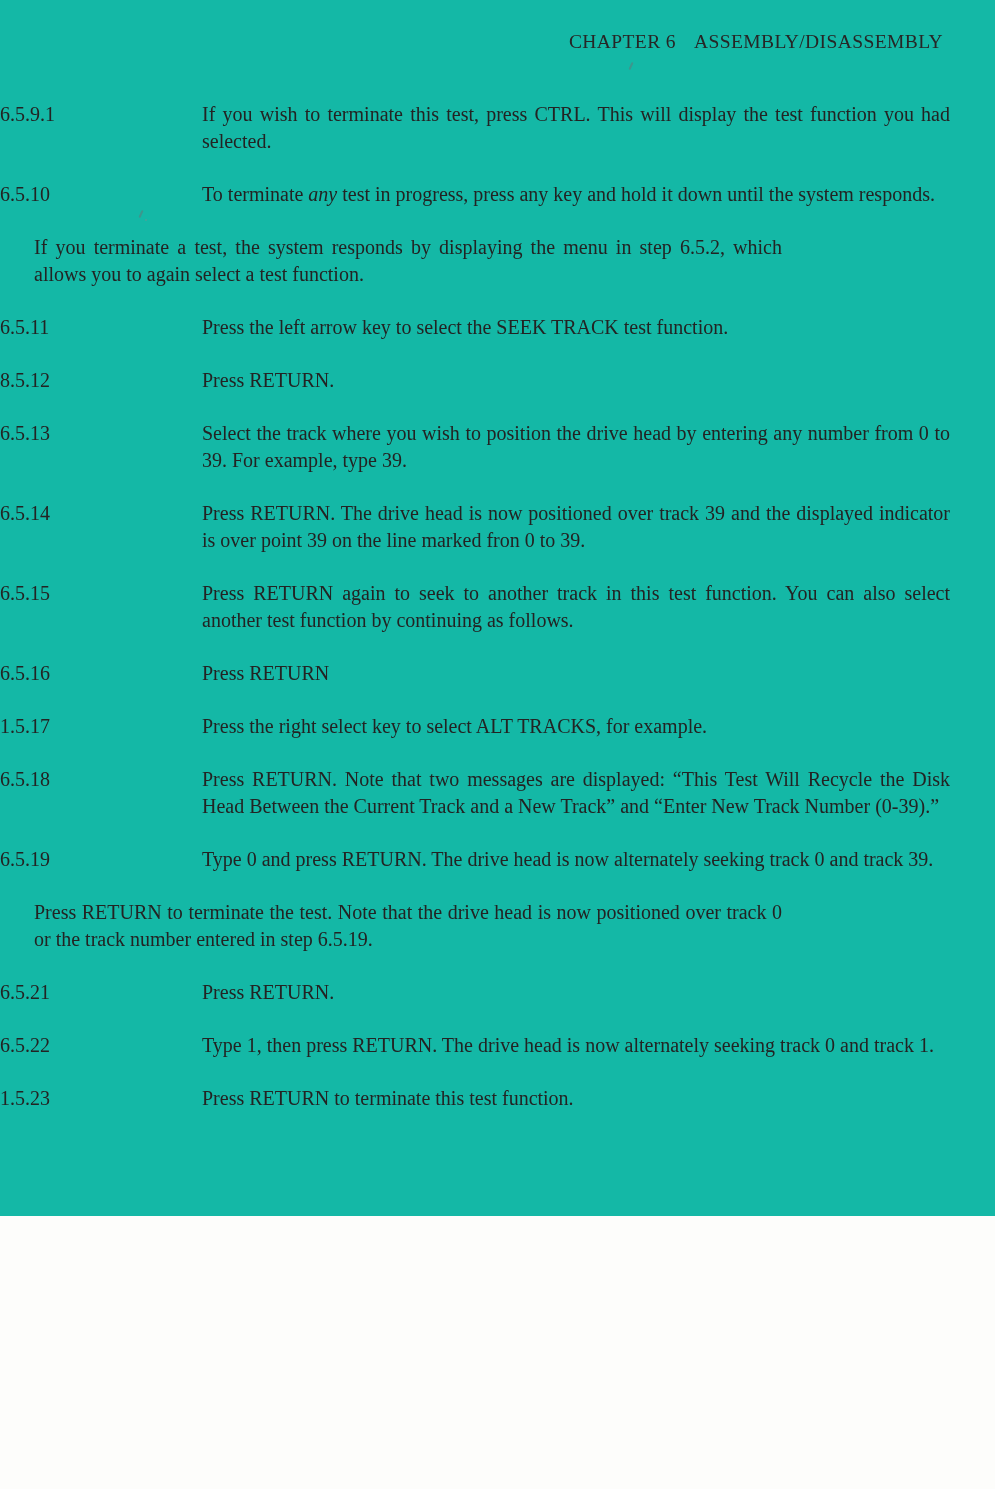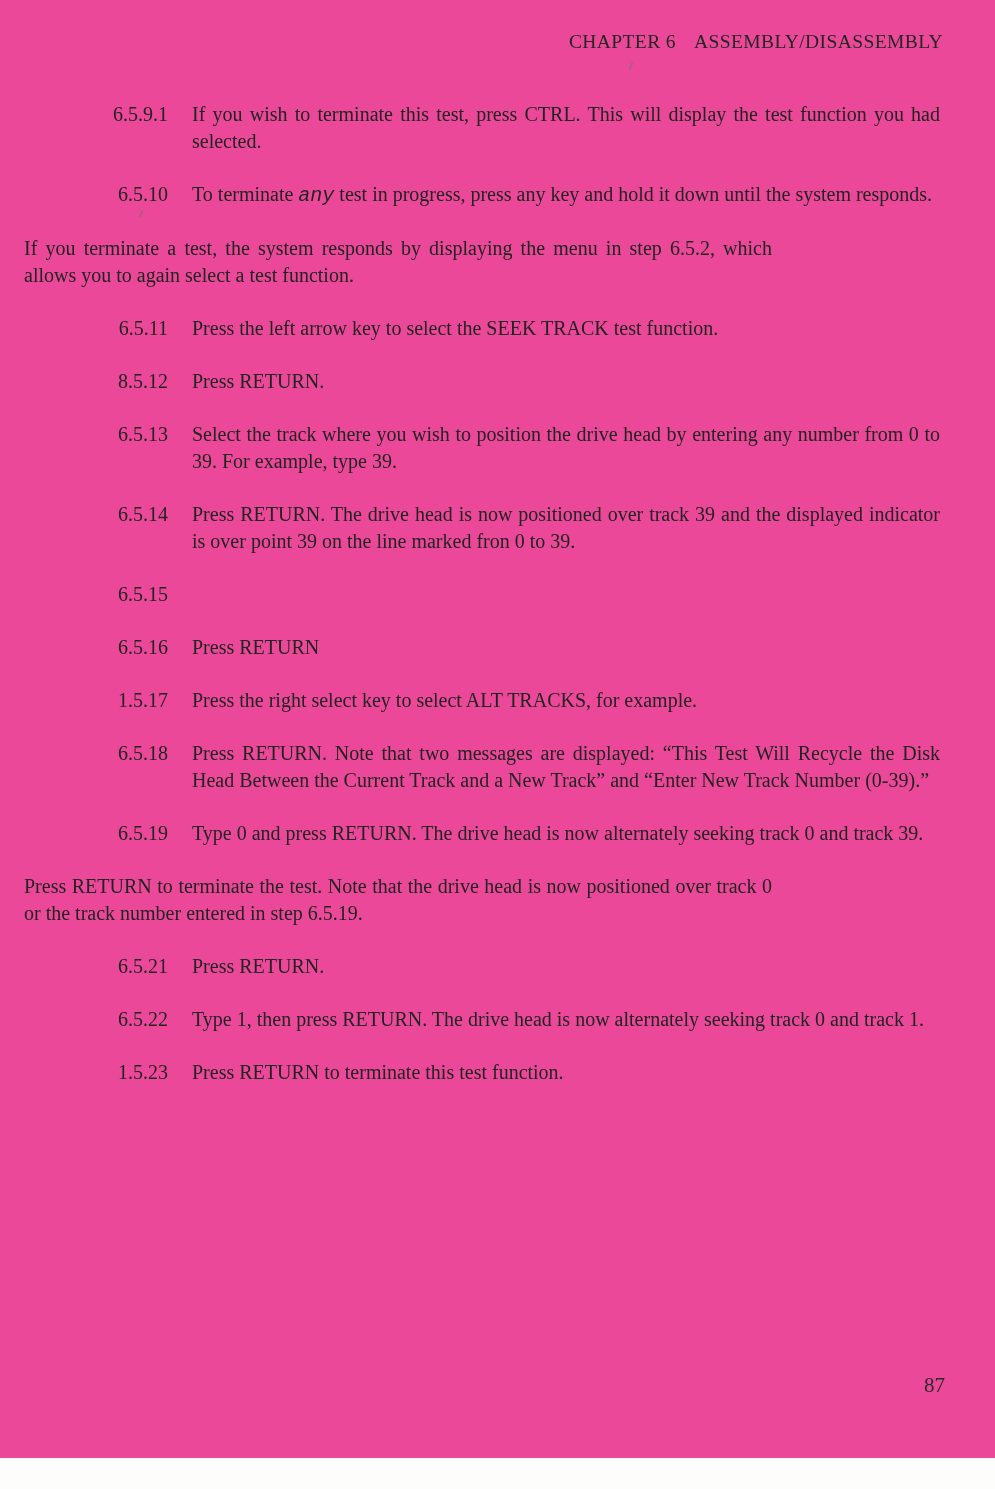--- a/index.html
+++ b/index.html
@@ -3,22 +3,22 @@
 <meta charset="utf-8">
 <style>
   html, body {
     margin: 0;
     padding: 0;
     background: #fdfdfb;
   }
   .page {
     position: relative;
     width: 995px;
-    height: 1458px;
-    background: #ec4899;
+    height: 1216px;
+    background: #14b8a6;
     font-family: "Liberation Serif", "DejaVu Serif", serif;
     color: #232323;
     overflow: hidden;
   }
   
   .header {
     position: absolute;
     top: 31px;
     right: 52px;
     font-size: 19.5px;
@@ -65,33 +65,31 @@
   }
   .step {
     display: flex;
     margin-bottom: 26px;
     font-size: 20px;
     line-height: 27px;
   }
   .step .num {
     flex: none;
     width: 168px;
-    text-align: right;
     white-space: nowrap;
     font-family: Liberation Serif, serif;
   }
   .step .body {
     flex: none;
-    margin-left: 24px;
+    margin-left: 34px;
     width: 748px;
     text-align: justify;
   }
   .step .body em {
     font-style: italic;
-    font-family: Liberation Mono, monospace;
   }
   
   .page-number {
     position: absolute;
     top: 1373px;
     right: 50px;
     font-size: 21px;
     color: #2a2a2a;
     text-align: center;
   }
@@ -136,20 +134,21 @@
       <li class="step">
         <span class="num">6.5.13</span>
         <span class="body"><span>Select the track where you wish to position the drive head by entering any number from 0 to 39. For example, type 39.</span></span>
       </li>
       <li class="step">
         <span class="num">6.5.14</span>
         <span class="body"><span>Press RETURN. The drive head is now positioned over track 39 and the displayed indicator is over point 39 on the line marked fron 0 to 39.</span></span>
       </li>
       <li class="step">
         <span class="num">6.5.15</span>
+        <span class="body"><span>Press RETURN again to seek to another track in this test function. You can also select another test function by continuing as follows.</span></span>
       </li>
       <li class="step">
         <span class="num">6.5.16</span>
         <span class="body"><span>Press RETURN</span></span>
       </li>
       <li class="step">
         <span class="num">1.5.17</span>
         <span class="body"><span>Press the right select key to select ALT TRACKS, for example.</span></span>
       </li>
       <li class="step">

